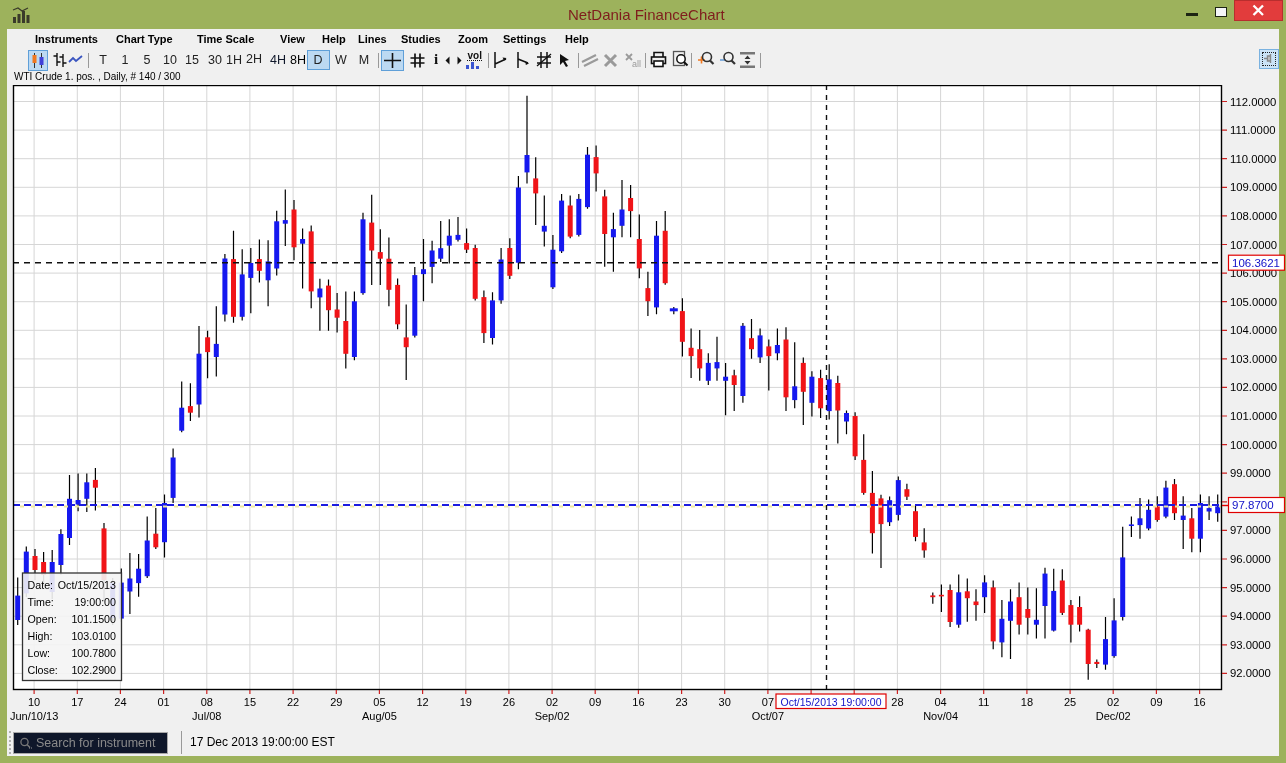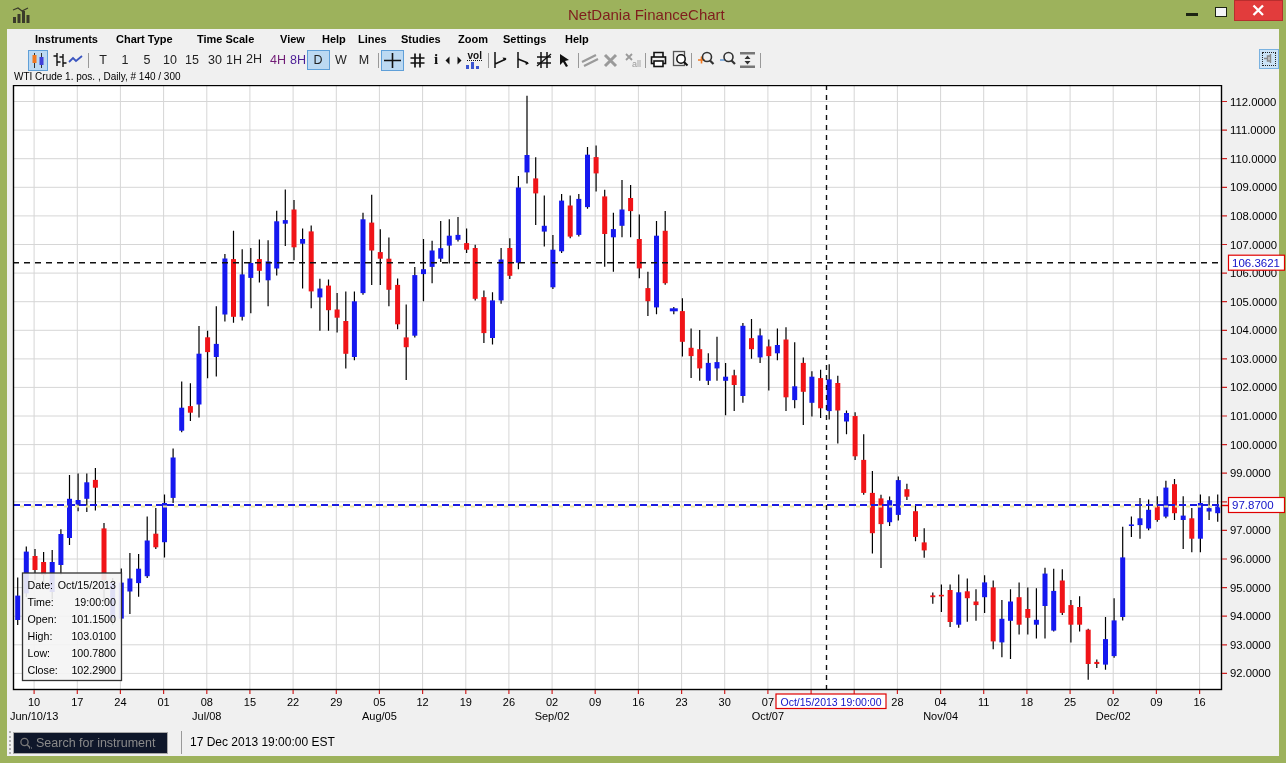--- a/index.html
+++ b/index.html
@@ -56,22 +56,22 @@
     </svg>
 <div style="position:absolute;left:88px;top:53px;width:1px;height:15px;background:#999"></div>
 <div style="position:absolute;left:93.0px;top:51px;width:20px;height:18px;text-align:center;line-height:18px;font-size:12.5px;color:#222">T</div>
 <div style="position:absolute;left:115.0px;top:51px;width:20px;height:18px;text-align:center;line-height:18px;font-size:12.5px;color:#222">1</div>
 <div style="position:absolute;left:137.0px;top:51px;width:20px;height:18px;text-align:center;line-height:18px;font-size:12.5px;color:#222">5</div>
 <div style="position:absolute;left:160.0px;top:51px;width:20px;height:18px;text-align:center;line-height:18px;font-size:12.5px;color:#222">10</div>
 <div style="position:absolute;left:182.0px;top:51px;width:20px;height:18px;text-align:center;line-height:18px;font-size:12.5px;color:#222">15</div>
 <div style="position:absolute;left:205.0px;top:51px;width:20px;height:18px;text-align:center;line-height:18px;font-size:12.5px;color:#222">30</div>
 <div style="position:absolute;left:224.0px;top:51px;width:20px;height:18px;text-align:center;line-height:18px;font-size:12.5px;color:#222">1H</div>
 <div style="position:absolute;left:246.0px;top:50px;width:20px;height:18px;text-align:left;line-height:18px;font-size:12.5px;color:#222">2H</div>
-<div style="position:absolute;left:268.0px;top:51px;width:20px;height:18px;text-align:center;line-height:18px;font-size:12.5px;color:#701a75">4H</div>
-<div style="position:absolute;left:288.0px;top:51px;width:20px;height:18px;text-align:center;line-height:18px;font-size:12.5px;color:#4c1d95">8H</div>
+<div style="position:absolute;left:268.0px;top:51px;width:20px;height:18px;text-align:center;line-height:18px;font-size:12.5px;color:#0f172a">4H</div>
+<div style="position:absolute;left:288.0px;top:51px;width:20px;height:18px;text-align:center;line-height:18px;font-size:12.5px;color:#000000">8H</div>
 <div style="position:absolute;left:306.5px;top:50px;width:23px;height:20px;background:#bcd9f2;border:1.5px solid #5f9fd8;box-sizing:border-box;text-align:center;line-height:18px;font-size:12.5px;color:#222">D</div>
 <div style="position:absolute;left:331.0px;top:51px;width:20px;height:18px;text-align:center;line-height:18px;font-size:12.5px;color:#222">W</div>
 <div style="position:absolute;left:354.0px;top:51px;width:20px;height:18px;text-align:center;line-height:18px;font-size:12.5px;color:#222">M</div>
 <div style="position:absolute;left:377.5px;top:53px;width:1px;height:15px;background:#999"></div>
 <div style="position:absolute;left:381px;top:50px;width:23px;height:21px;background:#bcd9f2;border:1.5px solid #5f9fd8;box-sizing:border-box"></div>
 <svg style="position:absolute;left:381px;top:50px" width="23" height="21" viewBox="0 0 23 21">
       <path d="M11.5 3v15M3 10.5h17" stroke="#111" stroke-width="1.6"></path>
     </svg>
 <svg style="position:absolute;left:409px;top:52px" width="17" height="17" viewBox="0 0 17 17">
       <path d="M6 1.5v14M11 1.5v14M1.5 6h14M1.5 11h14" stroke="#111" stroke-width="1.7"></path>

